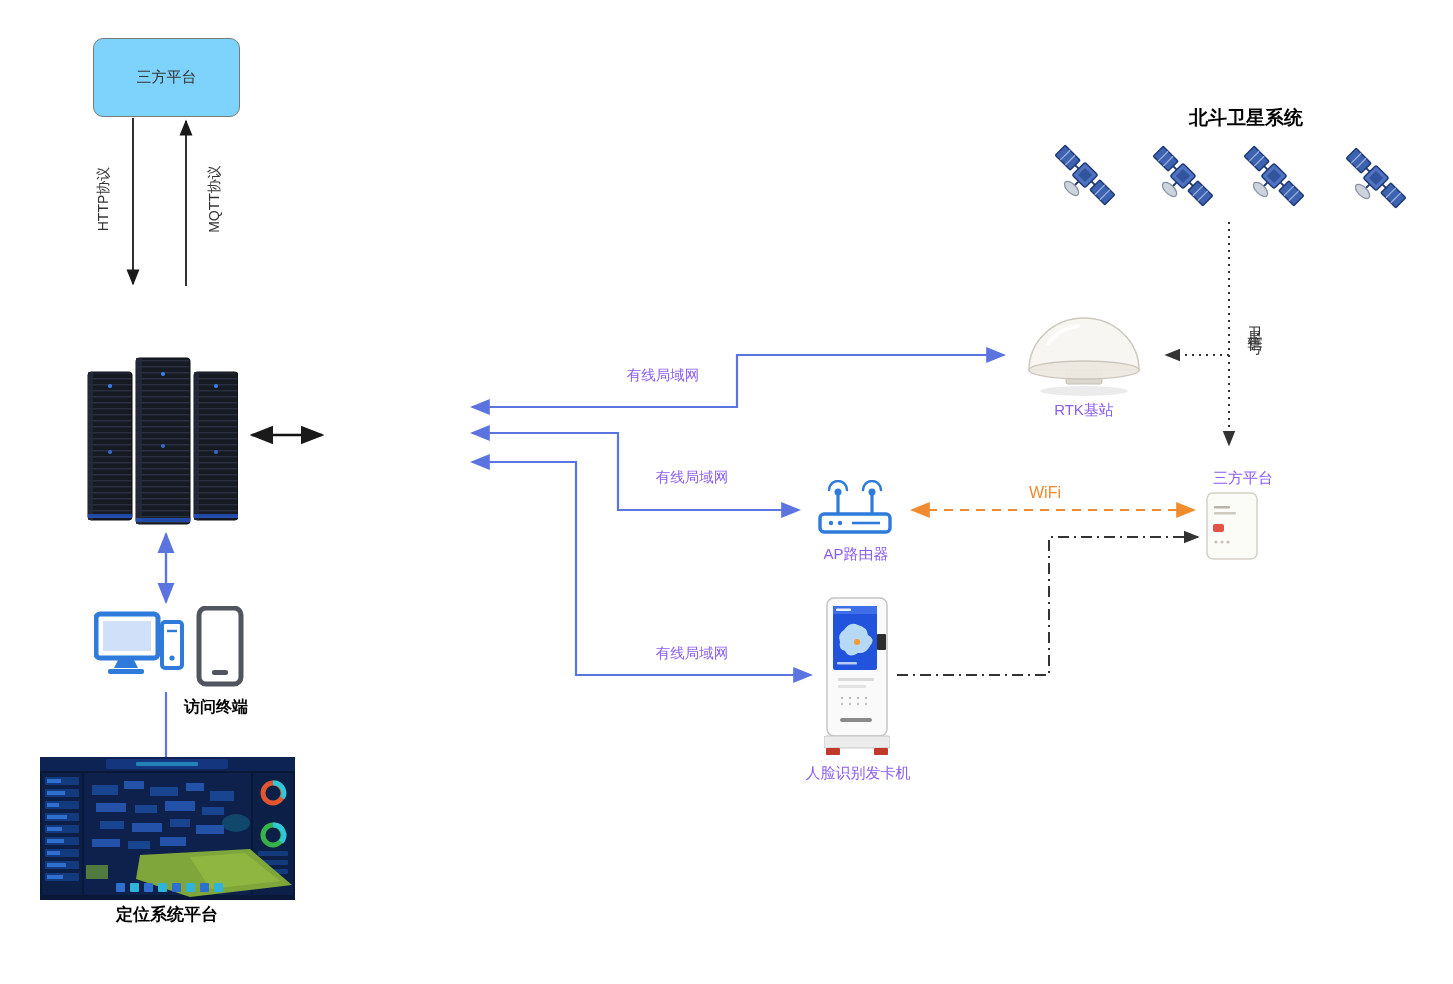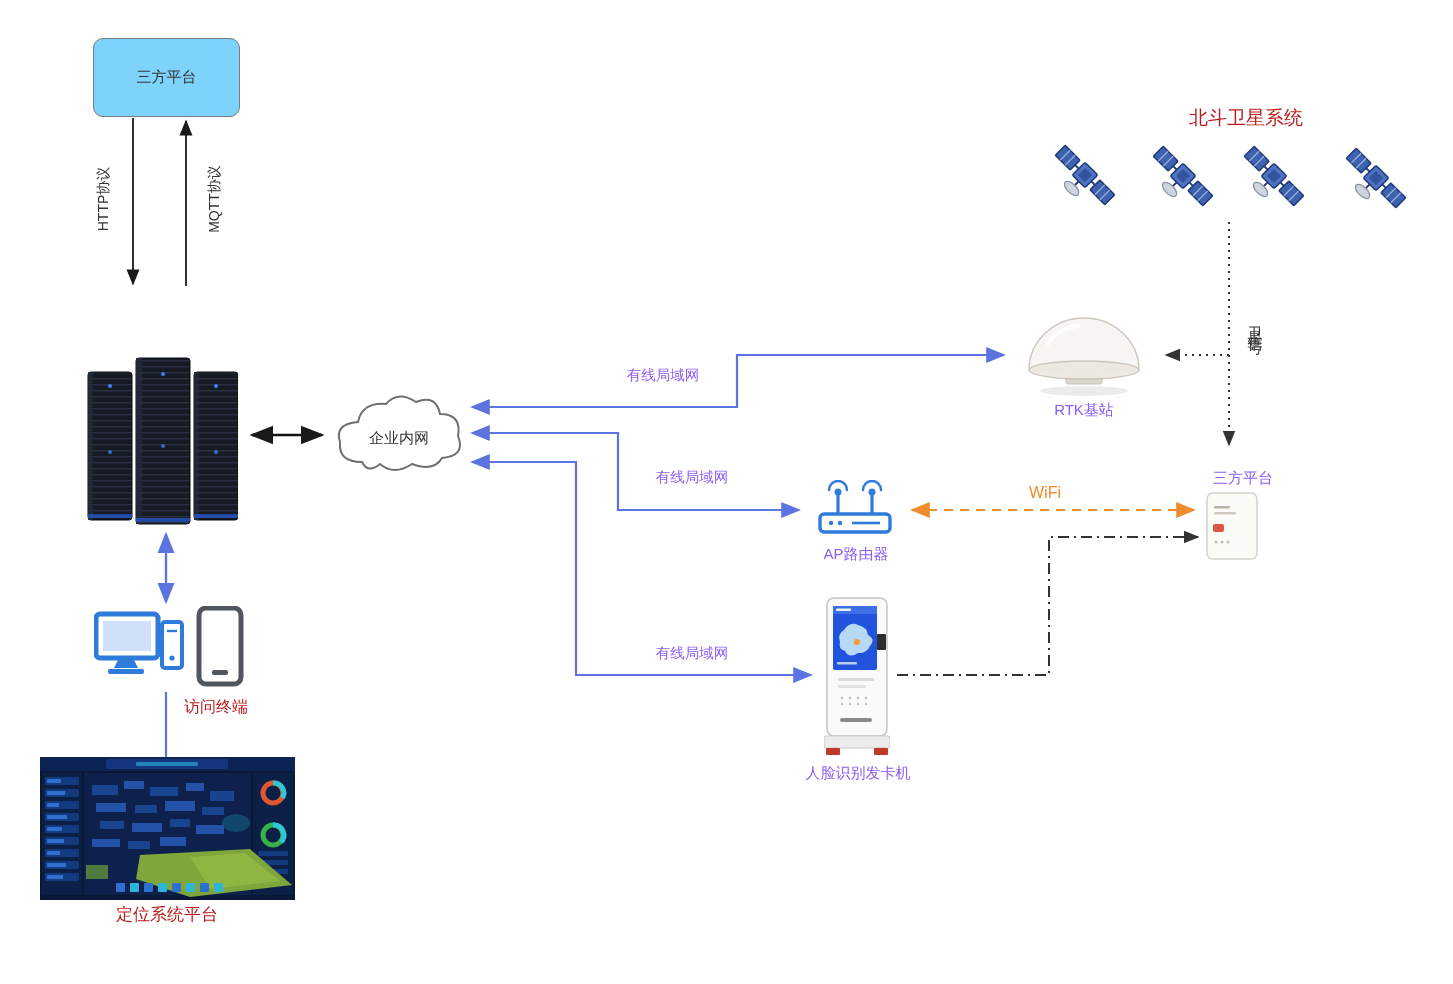--- a/index.html
+++ b/index.html
@@ -3,21 +3,21 @@
 <meta charset="utf-8">
 <style>
   html,body{margin:0;padding:0;background:#ffffff;}
   .canvas{
     position:relative;width:1453px;height:984px;background:#ffffff;overflow:hidden;
     font-family:"Liberation Sans","DejaVu Sans",sans-serif;color:#333;
   }
   .wires{position:absolute;left:0;top:0;pointer-events:none;}
   .abs{position:absolute;}
   .lbl{position:absolute;text-align:center;font-size:15px;color:#8b5cf6;line-height:1.25;}
-  .bold{font-weight:normal;color:#b91c1c;}
+  .bold{font-weight:bold;color:#000000;}
   .box{
     position:absolute;border:1.5px solid #7a7a7a;border-radius:10px;background:#7dd3fc;
     display:flex;align-items:center;justify-content:center;font-size:15px;color:#333;
   }
   .vrot{transform:rotate(-90deg);transform-origin:center center;white-space:nowrap;font-size:14px;color:#333;text-align:center;}
   .vtext{writing-mode:vertical-rl;letter-spacing:5px;font-size:15px;color:#333;}
   .cloudwrap{position:absolute;}
   .cloudlabel{position:absolute;inset:0;display:flex;align-items:center;justify-content:center;padding-top:4px;font-size:15px;color:#333;}
   .wifi{color:#f08c2e;font-size:16px;}
 </style>
@@ -87,36 +87,20 @@
       <rect x="108" y="158" width="44" height="4" fill="#2563eb" opacity="0.65"></rect>
       <circle cx="24" cy="30" r="2" fill="#3b82f6"></circle>
       <circle cx="77" cy="18" r="2" fill="#3b82f6"></circle>
       <circle cx="130" cy="30" r="2" fill="#3b82f6"></circle>
       <circle cx="24" cy="96" r="2" fill="#3b82f6" opacity="0.8"></circle>
       <circle cx="77" cy="90" r="2" fill="#3b82f6" opacity="0.8"></circle>
       <circle cx="130" cy="96" r="2" fill="#3b82f6" opacity="0.8"></circle>
     </svg>
   </div>
 
-  <div class="cloudwrap" style="left:328px;top:380px;width:142px;height:112px;">
-    <svg width="142" height="112" viewBox="0 0 142 112">
-      <path d="M 34 82
-               Q 10 82 12 62
-               Q 6 44 30 42
-               Q 34 22 58 24
-               Q 70 10 88 22
-               Q 108 14 112 34
-               Q 134 34 130 56
-               Q 138 76 114 78
-               Q 106 92 84 84
-               Q 66 96 52 84
-               Q 40 94 34 82 Z" fill="#ffffff" stroke="#6f6f6f" stroke-width="2"></path>
-    </svg>
-    <div class="cloudlabel">企业内网</div>
-  </div>
 
   <div class="lbl" style="left:608px;top:366px;width:110px;font-size:14.5px;">有线局域网</div>
   <div class="lbl" style="left:637px;top:468px;width:110px;font-size:14.5px;">有线局域网</div>
   <div class="lbl" style="left:637px;top:644px;width:110px;font-size:14.5px;">有线局域网</div>
 
   <div class="abs" style="left:1016px;top:306px;width:136px;height:92px;">
     <svg width="136" height="92" viewBox="0 0 136 92">
       <ellipse cx="68" cy="85" rx="44" ry="5" fill="#000000" opacity="0.08"></ellipse>
       <rect x="50" y="64" width="36" height="14" rx="2" fill="#dcd7cd" stroke="#c5c0b5"></rect>
       <path d="M 13 64 A 55 52 0 0 1 123 64 Z" fill="#f8f6f2" stroke="#cdc8be" stroke-width="1.5"></path>

